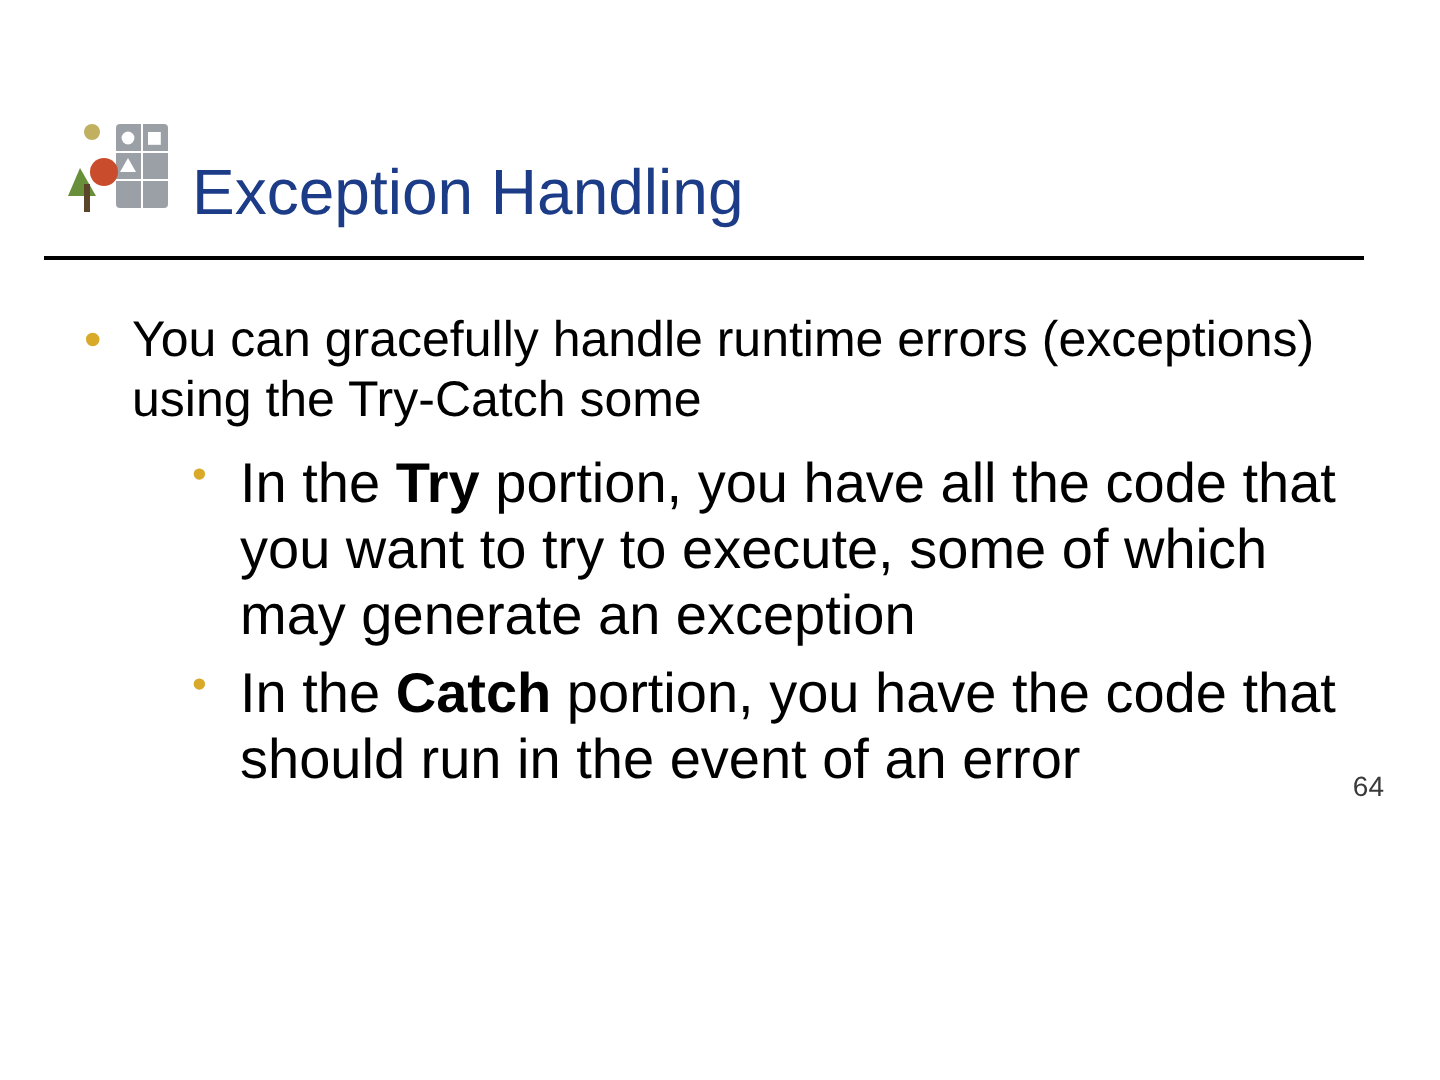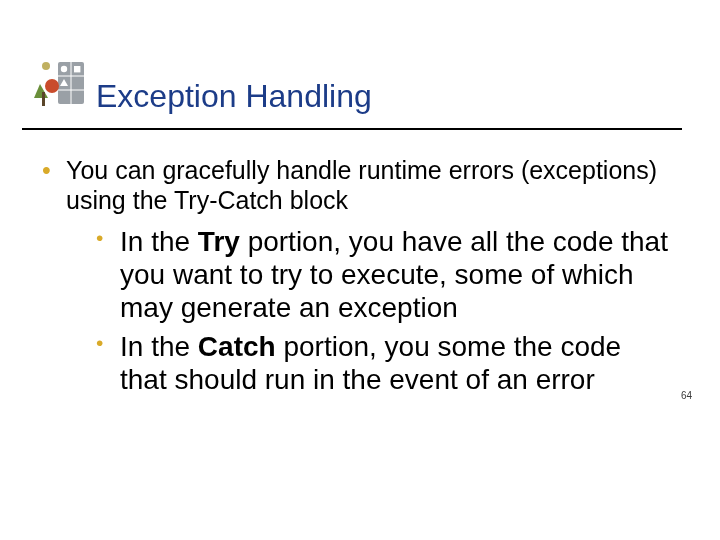--- a/index.html
+++ b/index.html
@@ -89,21 +89,21 @@
     left: 0;
     top: 0;
     color: #d9aa29;
     font-size: 21px;
     line-height: 1.28;
   }
   .pagenum {
     position: absolute;
     bottom: 48px;
     right: 28px;
-    font-size: 10px;
+    font-size: 14px;
     color: #3a3a3a;
     font-family: Arial, Helvetica, sans-serif;
   }
   b { font-weight: bold; }
 </style>
 </head>
 <body>
 
 <div class="slide">
 
@@ -123,27 +123,27 @@
     </svg>
   </div>
 
   <div class="title">Exception Handling</div>
 
   <div class="rule"></div>
 
   <div class="content">
     <ul class="level1">
       <li>
-        <span>You can gracefully handle runtime errors (exceptions) using the Try-Catch block</span>
+        <span>You can gracefully handle runtime errors (exceptions) using the Try-Catch some</span>
         <ul class="level2">
           <li>
             <span>In the </span><b>Try</b><span> portion, you have all the code that you want to try to execute, some of which may generate an exception</span>
           </li>
           <li>
-            <span>In the </span><b>Catch</b><span> portion, you some the code that should run in the event of an error</span>
+            <span>In the </span><b>Catch</b><span> portion, you have the code that should run in the event of an error</span>
           </li>
         </ul>
       </li>
     </ul>
   </div>
 
   <div class="pagenum">64</div>
 
 </div>
 

